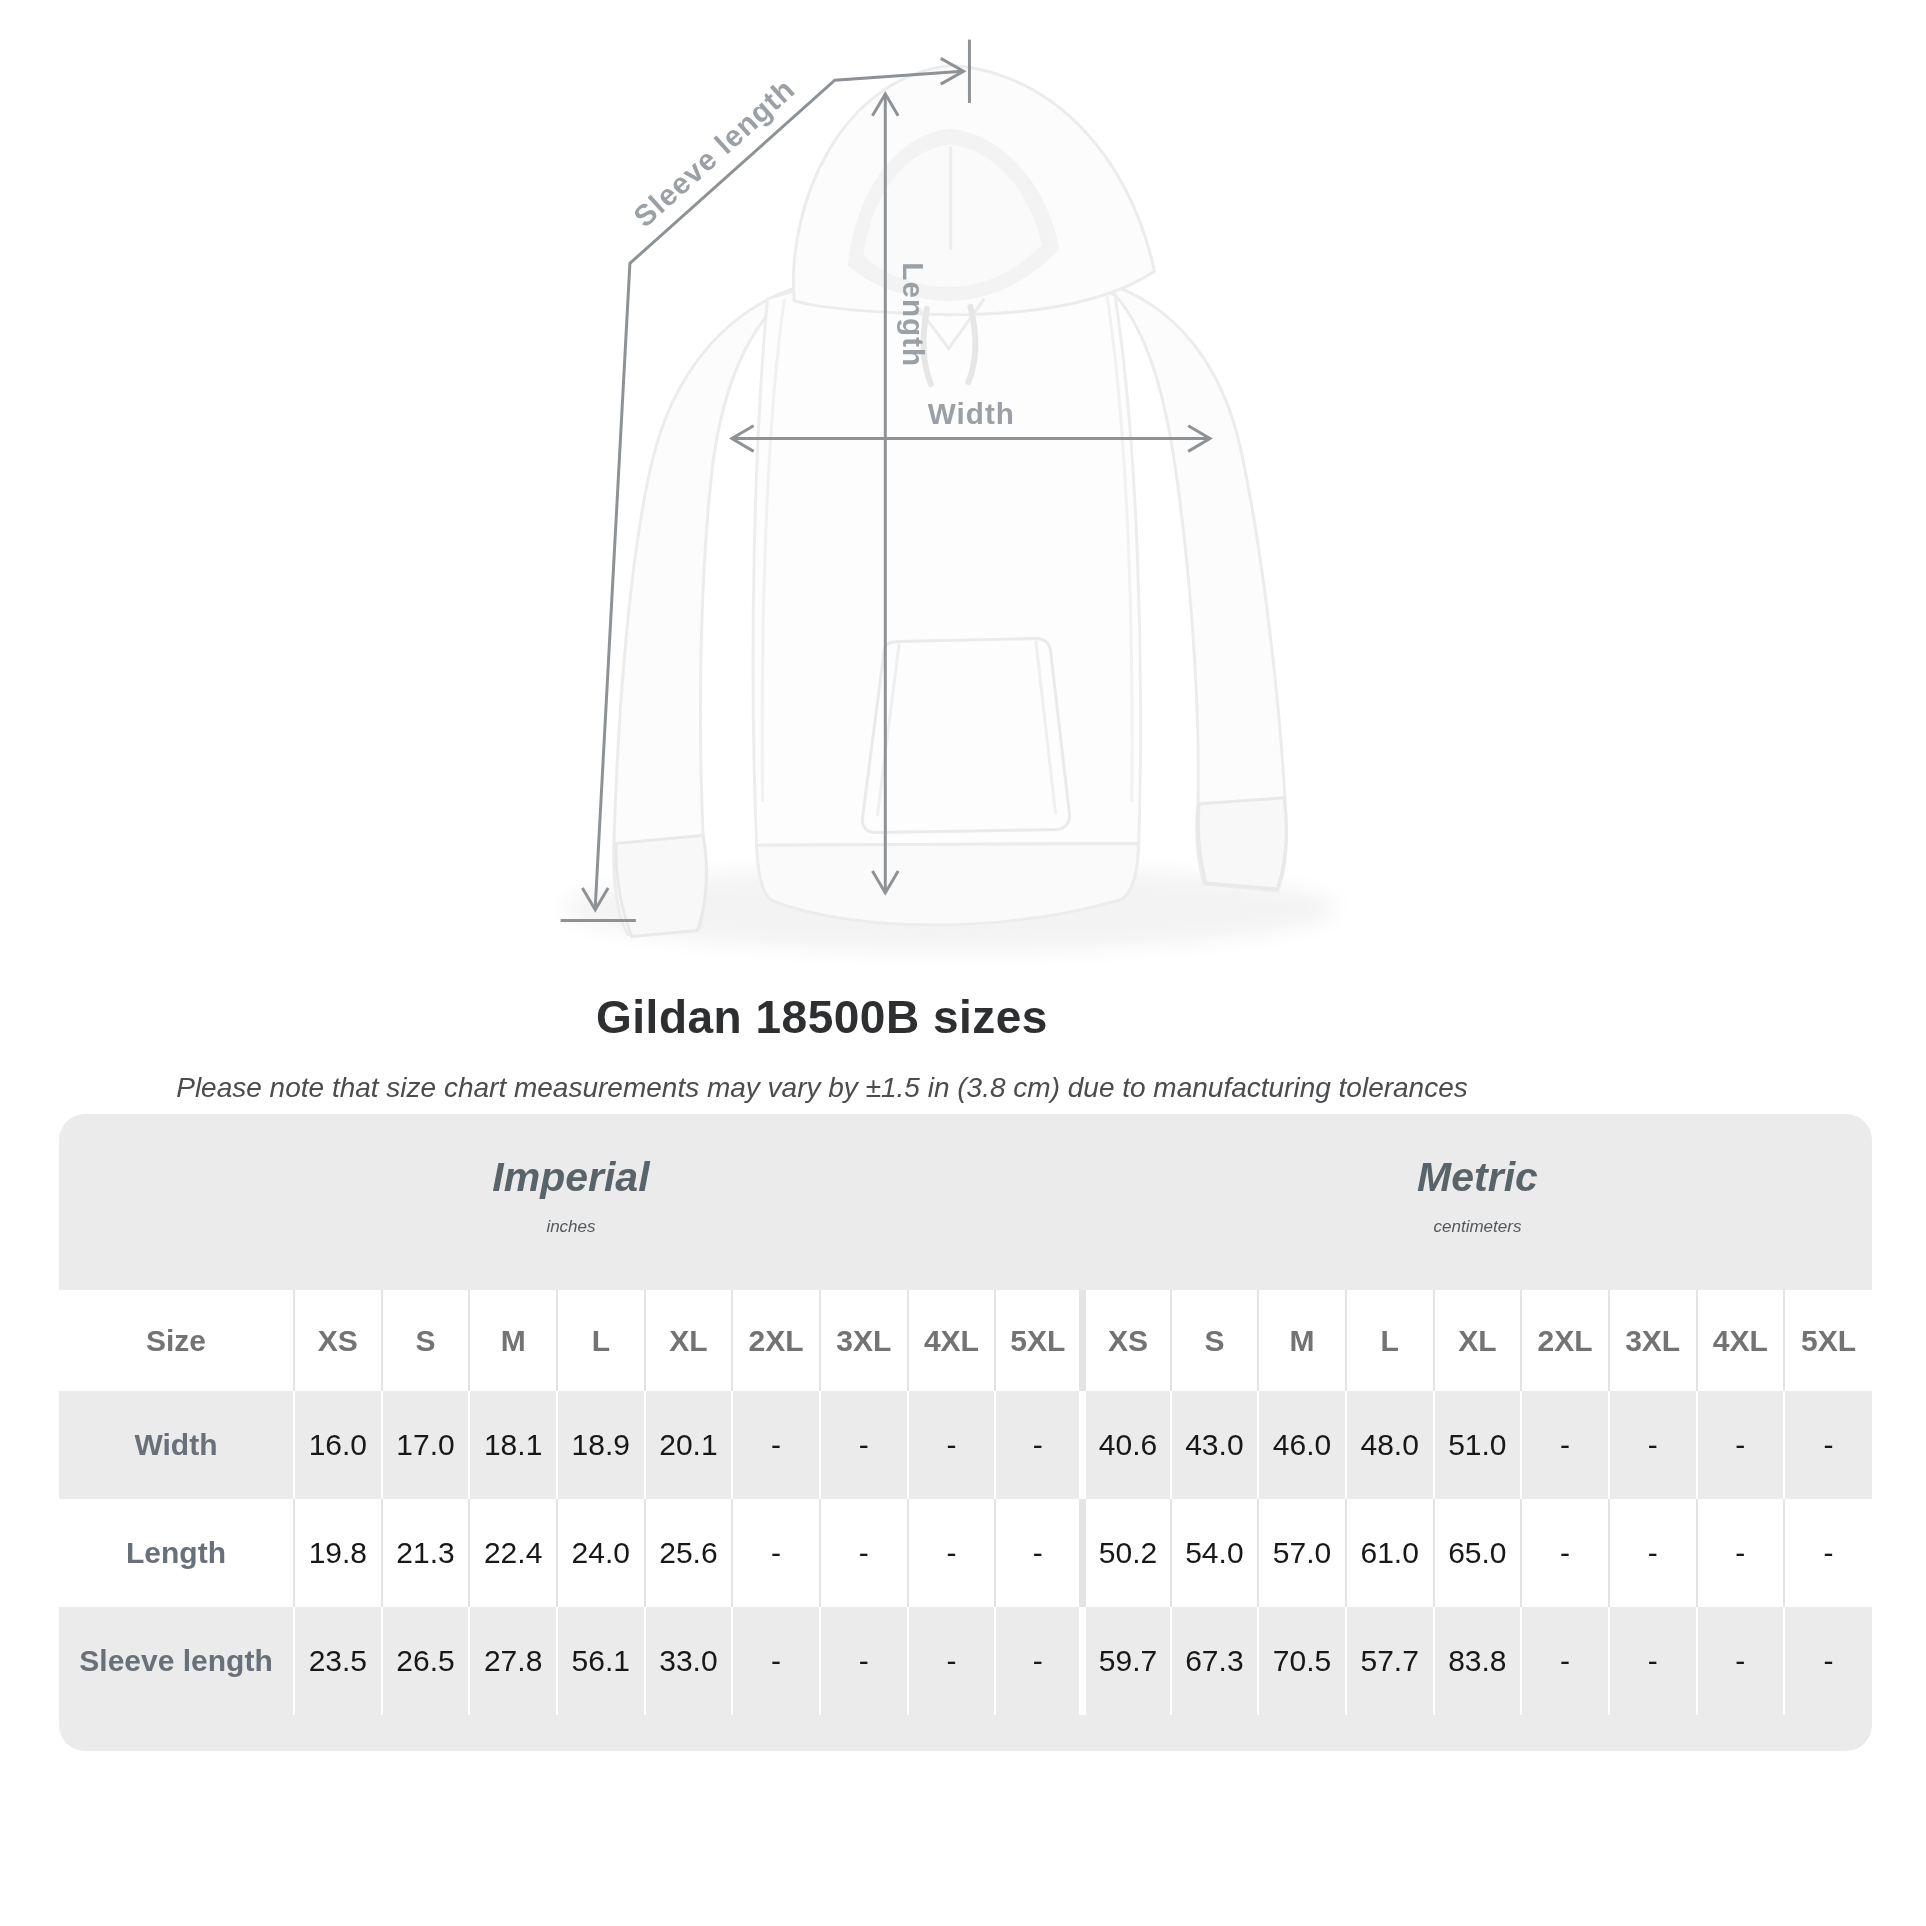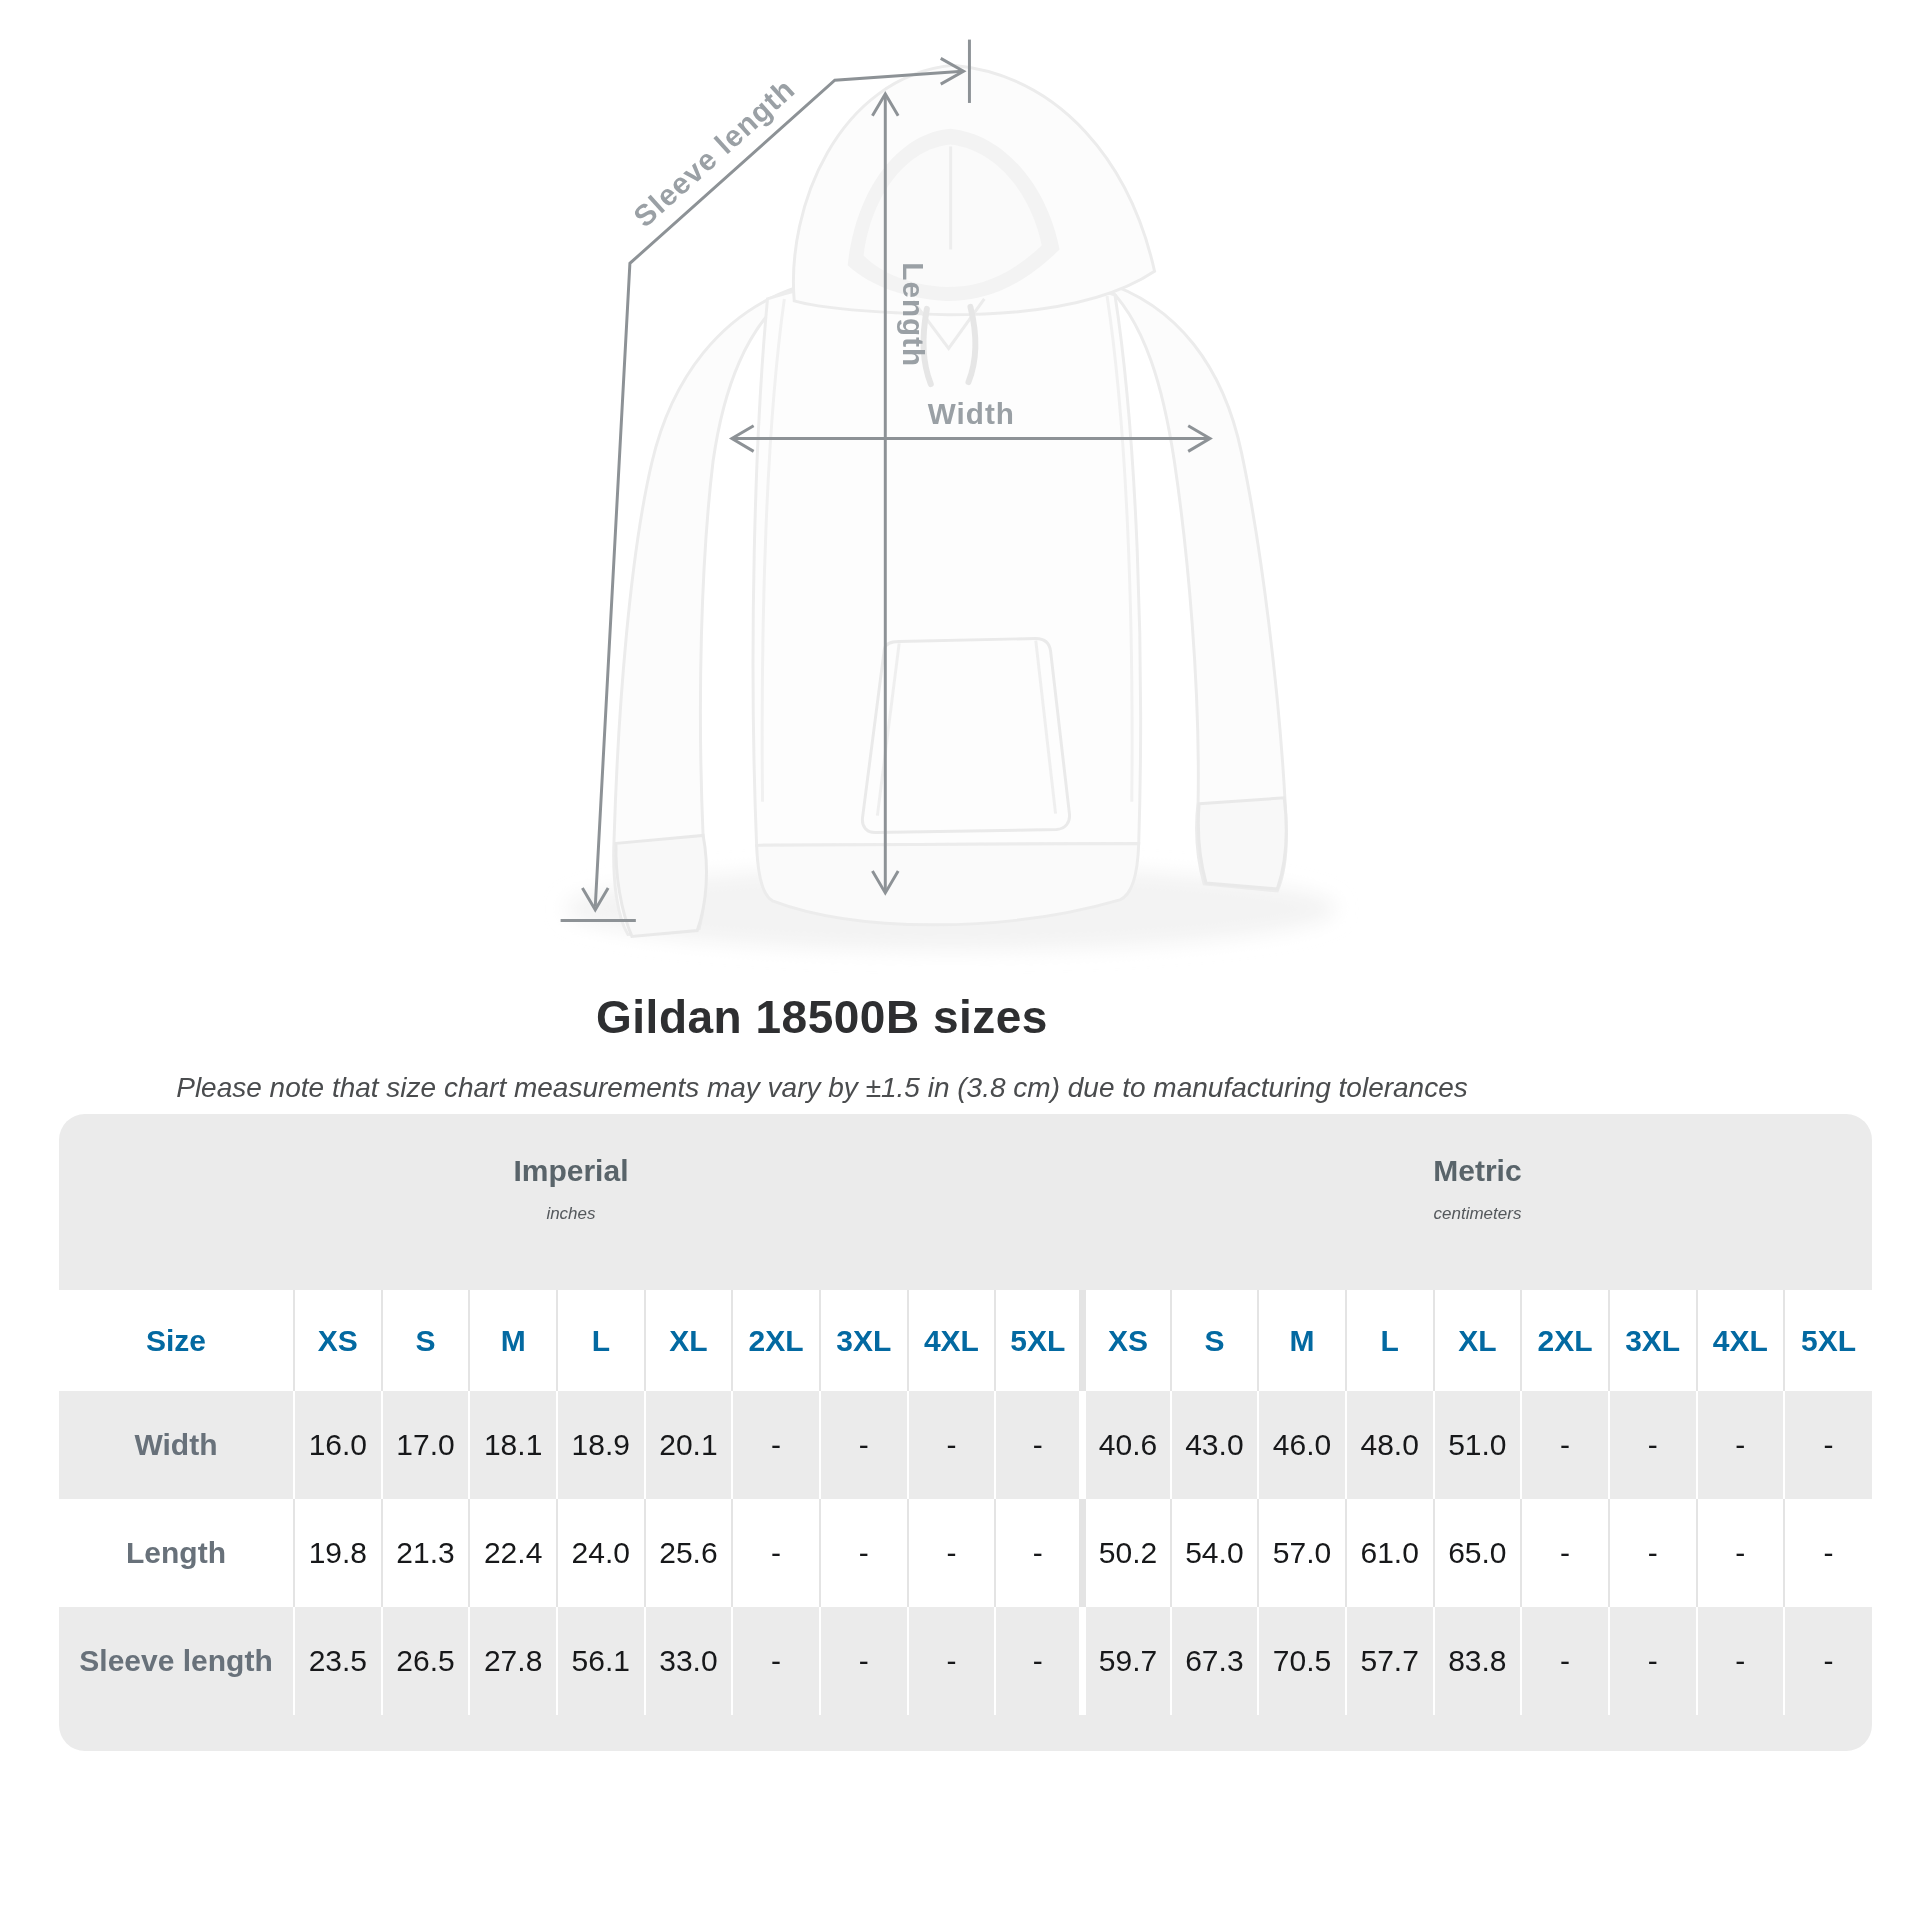--- a/index.html
+++ b/index.html
@@ -25,26 +25,26 @@
   .size-table-wrap {
     position:absolute; left:59px; top:1114px; width:1813px;
     background:#ebebeb; border-radius:26px; overflow:hidden;
     padding-bottom:36px;
   }
   table.size-table { width:100%; border-collapse:collapse; table-layout:fixed; }
   col.label-col { width:235px; }
 
   tr.group-header-row { height:176px; }
   tr.group-header-row th { vertical-align:top; padding-top:40px; }
-  .group-name { font-size:30px; font-weight:700; color:#59646a; }
+  .group-name { font-size:41px; font-weight:700; font-style:italic; color:#59646a; }
   .group-unit { margin-top:16px; font-size:17px; font-style:italic; color:#54585c; font-weight:400; }
 
   tr.sizes-header-row { height:101px; background:#ffffff; }
   tr.sizes-header-row th {
-    font-size:30px; font-weight:700; color:#0369a1; text-align:center;
+    font-size:30px; font-weight:700; color:#737373; text-align:center;
     border-left:2px solid #e4e4e4;
   }
   tr.sizes-header-row th.size-label-cell { border-left:none; }
 
   tbody tr { height:108px; }
   tbody td { text-align:center; vertical-align:middle; }
   td.row-label { font-size:30px; font-weight:700; color:#68717a; }
   td.cell { font-size:30px; font-weight:400; color:#17181a; }
 
   tr.row-gray { background:transparent; }           

